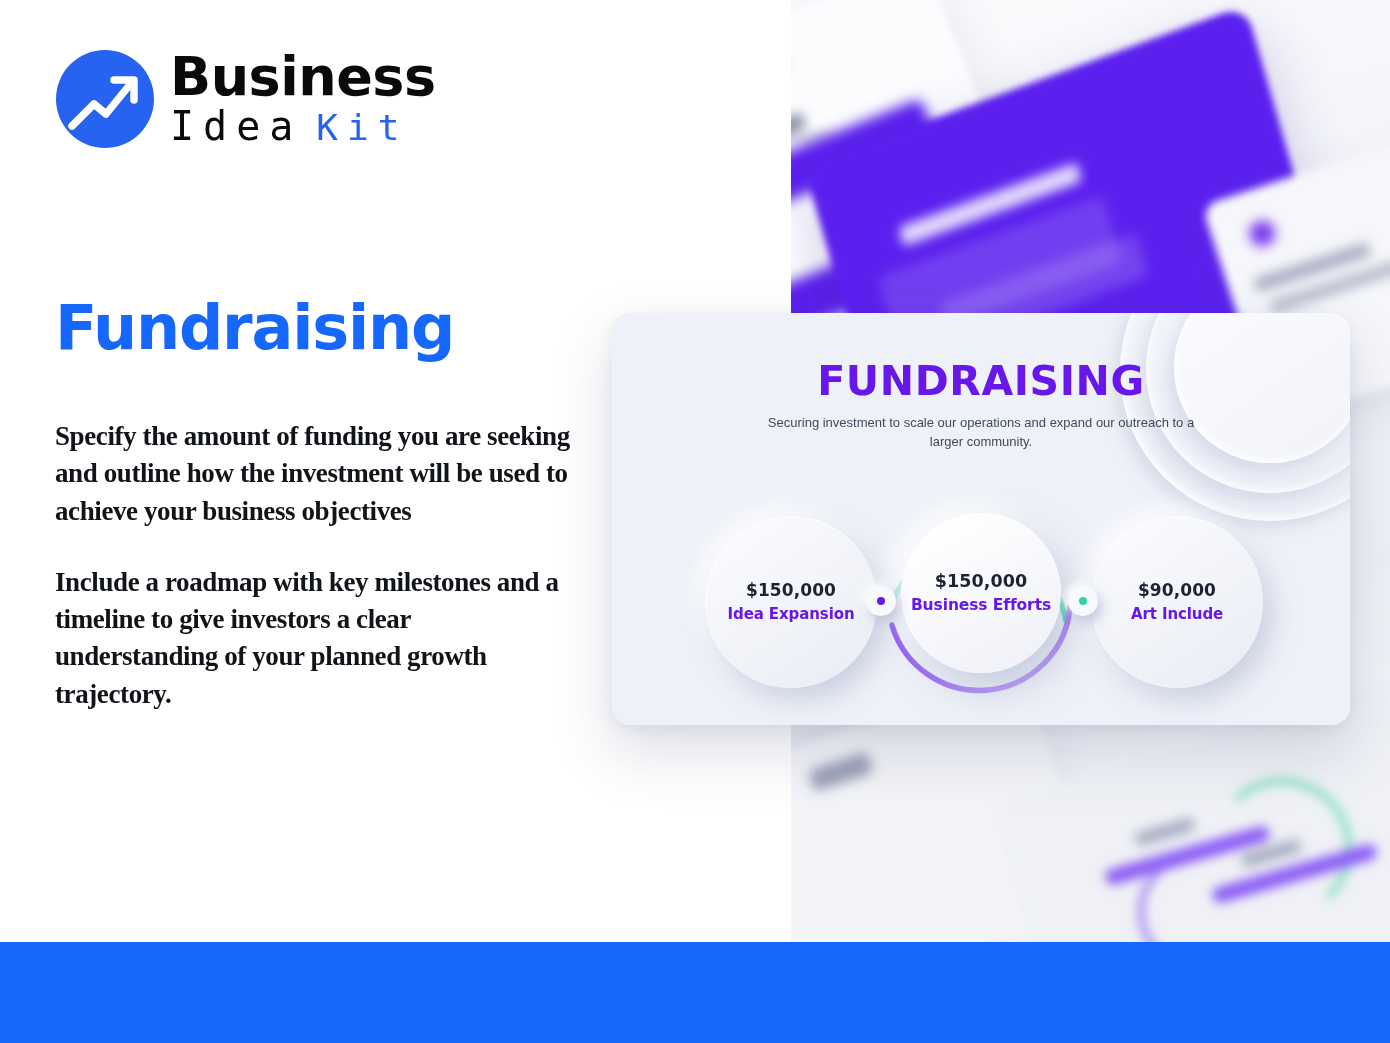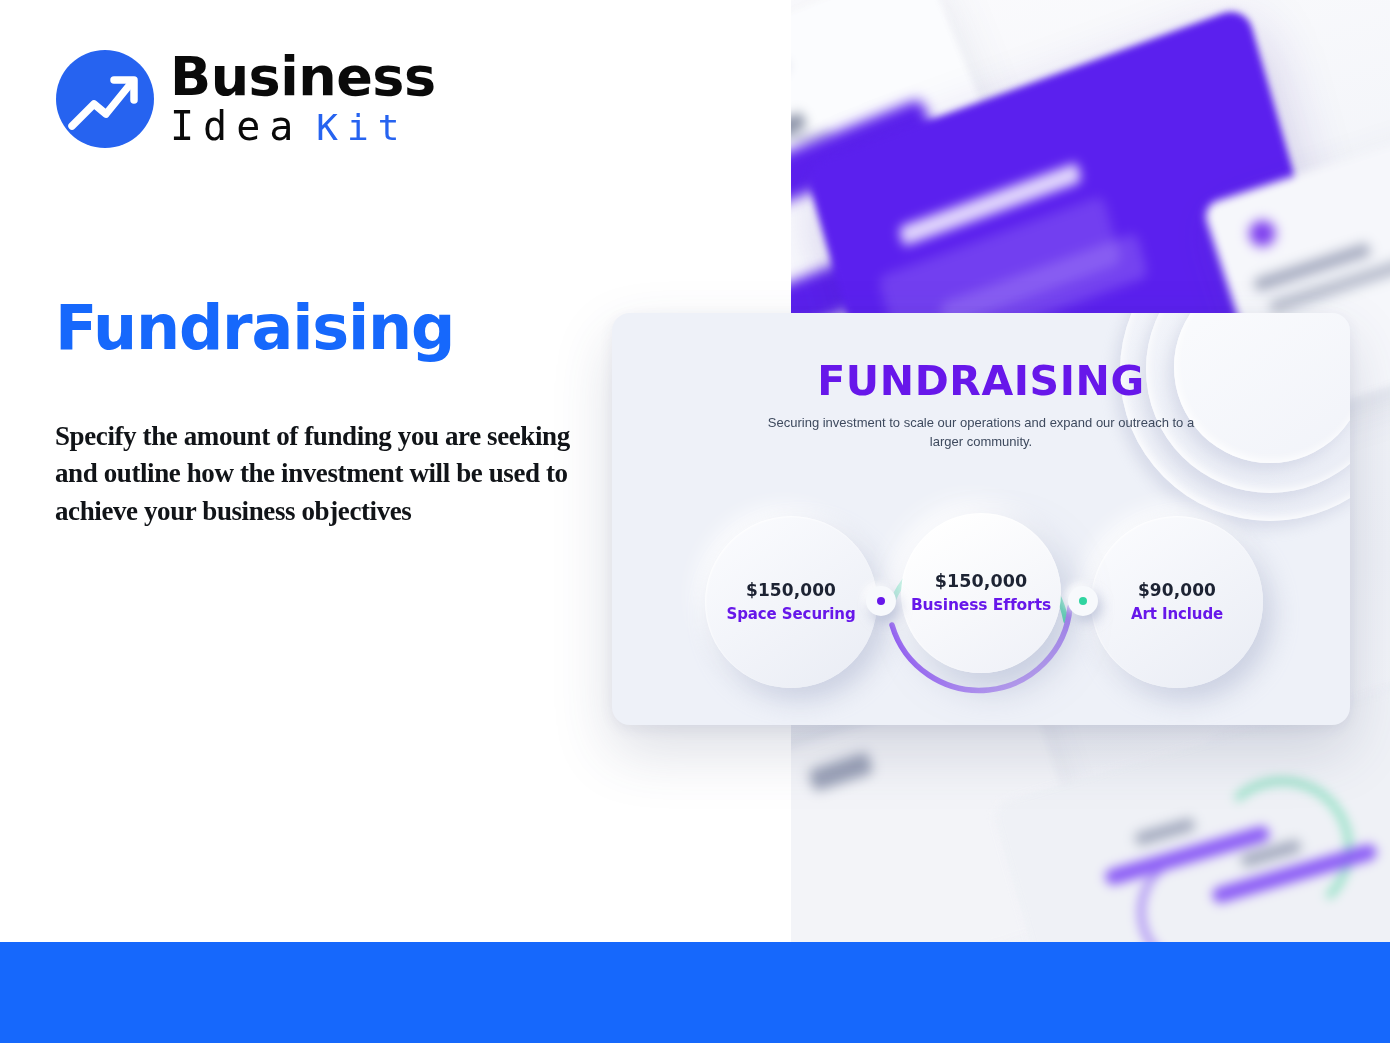--- a/index.html
+++ b/index.html
@@ -208,20 +208,21 @@
           <span class="brand-idea">Idea</span>
           <span class="brand-kit">Kit</span>
         </div>
       </div>
     </div>
 
     <h1 class="page-title">Fundraising</h1>
 
     <div class="body-copy">
       <p>Specify the amount of funding you are seeking and outline how the investment will be used to achieve your business objectives</p>
+      <p>Include a roadmap with key milestones and a timeline to give investors a clear understanding of your planned growth trajectory.</p>
     </div>
   </div>
 
   <div class="right-panel">
     <div class="blob slide-a">
       <span class="ring"></span>
       <span class="txt1"></span>
       <span class="bar1"></span>
       <span class="bar2"></span>
     </div>
@@ -262,21 +263,21 @@
       <i class="r3"></i>
     </div>
 
     <div class="card-title">FUNDRAISING</div>
     <div class="card-sub">Securing investment to scale our operations and expand our outreach to a larger community.</div>
 
     <div class="orbit">
 
       <div class="side-circle left">
         <div class="amount">$150,000</div>
-        <div class="label">Space Securing</div>
+        <div class="label">Idea Expansion</div>
       </div>
 
       <div class="center-wrap">
         <svg class="arc-svg" viewBox="0 0 202 204" aria-hidden="true">
           <defs>
             <linearGradient id="gGreen" x1="0" y1="1" x2="1" y2="0">
               <stop offset="0%" stop-color="#2FD4A0"></stop>
               <stop offset="100%" stop-color="#45DEA8"></stop>
             </linearGradient>
             <linearGradient id="gPurple" x1="0" y1="0" x2="1" y2="1">

